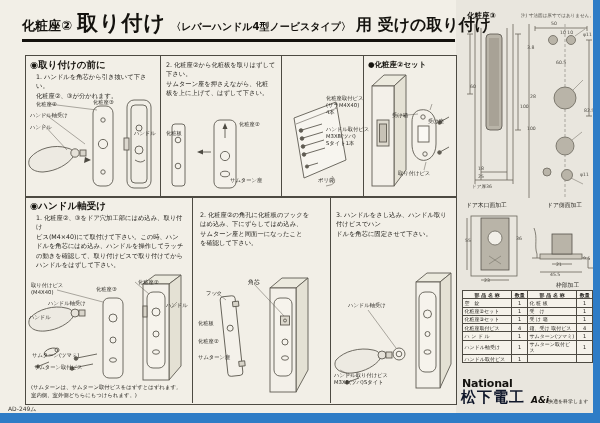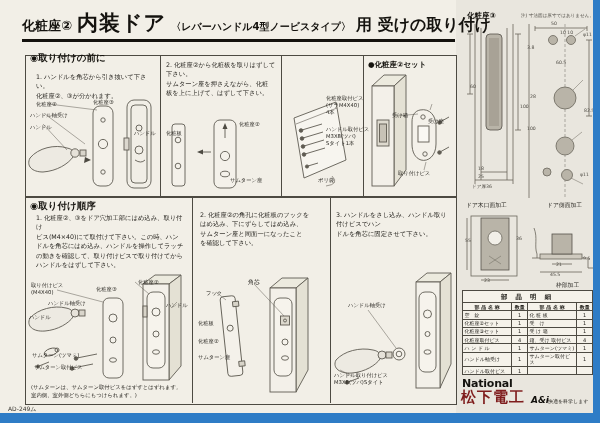--- a/index.html
+++ b/index.html
@@ -28,46 +28,46 @@
   .note{position:absolute;font-size:5.4px;line-height:1.45;white-space:pre-line;z-index:3;}
   .code{position:absolute;font-size:6px;color:#3a3833;z-index:3;}
   svg.illus{position:absolute;z-index:2;}
   table.parts{position:absolute;left:462px;top:290px;width:131px;border-collapse:collapse;z-index:3;background:#f5f2ea;}
   table.parts td,table.parts th{border:0.9px solid #4d4a42;font-size:5px;padding:0.5px 1.5px;color:#26241f;line-height:1.25;}
   table.parts .ttl{font-size:6.4px;font-weight:bold;text-align:center;letter-spacing:3px;padding:1.5px 0;}
   table.parts .hd{text-align:center;font-weight:bold;}
   table.parts .qty{text-align:center;width:13px;}
   table.parts .nm{width:52px;}
   .brand{position:absolute;left:462px;top:377px;font-size:11px;font-weight:800;letter-spacing:-0.2px;color:#14120e;z-index:3;}
-  .company{position:absolute;left:461px;top:388px;font-size:15px;font-weight:bold;color:#7f1d1d;z-index:3;letter-spacing:1px;}
+  .company{position:absolute;left:461px;top:388px;font-size:15px;font-weight:bold;color:#0f172a;z-index:3;letter-spacing:1px;}
   .ai{position:absolute;left:531px;top:395px;font-size:9px;font-weight:800;font-style:italic;color:#14120e;z-index:3;}
   .tagline{position:absolute;left:548px;top:398px;font-size:5px;color:#26241f;z-index:3;}
 </style>
 </head>
 <body>
 
 <div class="sheet">
   <div class="shade"></div>
 
   <div class="title">
     <span class="t1">化粧座②</span>
-    <span class="t2">内装ドア</span>
+    <span class="t2">取り付け</span>
     <span class="t3">〈レバーハンドル4型ノービスタイプ〉</span>
     <span class="t4">用 受けの取り付け</span>
   </div>
 
   <div class="box" style="left:25px;top:55px;width:430px;height:141px"></div>
   <div class="vdiv" style="left:160px;top:55px;height:141px"></div>
   <div class="vdiv" style="left:281px;top:55px;height:141px"></div>
   <div class="vdiv" style="left:363px;top:55px;height:141px"></div>
   <div class="box" style="left:25px;top:196px;width:430px;height:207px"></div>
   <div class="vdiv" style="left:192px;top:196px;height:207px"></div>
   <div class="vdiv" style="left:330px;top:196px;height:207px"></div>
 
-  <div class="h1s" style="left:30px;top:52px">◉取り付けの前に</div>
+  <div class="h1s" style="left:30px;top:59px">◉取り付けの前に</div>
   <div class="step" style="left:36px;top:72px;width:120px">1. ハンドルを角芯から引き抜いて下さい。
 化粧座②、③が分かれます。</div>
   <svg class="illus" style="left:27px;top:98px" width="131" height="96" viewBox="0 0 131 96">
     <g stroke="#5f5b52" stroke-width="0.9" fill="none">
       <path d="M3 60 C-1 68 5 74 16 74 C30 73 41 66 46 59 C48 55 46 51 40 50 C28 46 11 50 3 60 Z" fill="#edeae2"></path>
       <circle cx="48" cy="55" r="4.2" fill="#e6e2d9"></circle>
       <rect x="53" y="52" width="6" height="6" fill="#d9d5cb"></rect>
       <path d="M64 62 l-7 3 l1 -6 z" fill="#4d4a42" stroke="none"></path>
       <rect x="66" y="8" width="20" height="80" rx="7" fill="#f4f1ea"></rect>
       <circle cx="76" cy="46" r="4.6"></circle>
@@ -151,21 +151,21 @@
         <circle cx="73.5" cy="52.5" r="1.8" fill="#5f5b52"></circle>
       <line x1="74" y1="82" x2="83" y2="77"></line>
         <circle cx="73.5" cy="82.5" r="1.8" fill="#5f5b52"></circle>
       <path d="M30 46 L52 44 M64 40 L66 34 M60 92 L58 100" stroke-width="0.5"></path>
     </g>
   </svg>
   <div class="lbl" style="left:392px;top:112px">受け箱</div>
   <div class="lbl" style="left:428px;top:118px">受け座</div>
   <div class="lbl" style="left:398px;top:170px">取り付けビス</div>
 
-  <div class="h1s" style="left:30px;top:200px">◉取り付け順序</div>
+  <div class="h1s" style="left:30px;top:200px">◉ハンドル軸受け</div>
   <div class="step" style="left:36px;top:213px;width:152px">1. 化粧座②、③をドア穴加工部にはめ込み、取り付け
 ビス(M4×40)にて取付けて下さい。この時、ハン
 ドルを角芯にはめ込み、ハンドルを操作してラッチ
 の動きを確認して、取り付けビスで取り付けてから
 ハンドルをはずして下さい。</div>
   <svg class="illus" style="left:27px;top:268px" width="163" height="114" viewBox="0 0 163 114">
     <g stroke="#5f5b52" stroke-width="0.9" fill="none">
       <path d="M116 16 L128 7 L154 7 L142 16 Z" fill="#eceade"></path>
       <path d="M142 16 L154 7 L154 98 L142 112 Z" fill="#e4e1d4"></path>
       <rect x="116" y="16" width="26" height="96" fill="#f3f0e9"></rect>
@@ -341,23 +341,20 @@
       <line x1="12" y1="48" x2="54" y2="48"></line>
     </g>
   </svg>
   <div class="dim" style="left:556px;top:262px">21</div>
   <div class="dim" style="left:550px;top:272px">45.5</div>
   <div class="dim" style="left:583px;top:256px">9.5</div>
   <div class="cap" style="left:556px;top:281px">枠部加工</div>
 
   <table class="parts">
     <tbody>
-        <tr>
-          <td class="ttl" colspan="4">部 品 明 細</td>
-        </tr>
     <tr>
       <td class="hd nm">部 品 名 称</td>
       <td class="hd qty">数量</td>
       <td class="hd nm">部 品 名 称</td>
       <td class="hd qty">数量</td>
     </tr>
     <tr>
       <td class="nm">空　錠</td>
           <td class="qty">1</td>
       <td class="nm">化 粧 板</td>

